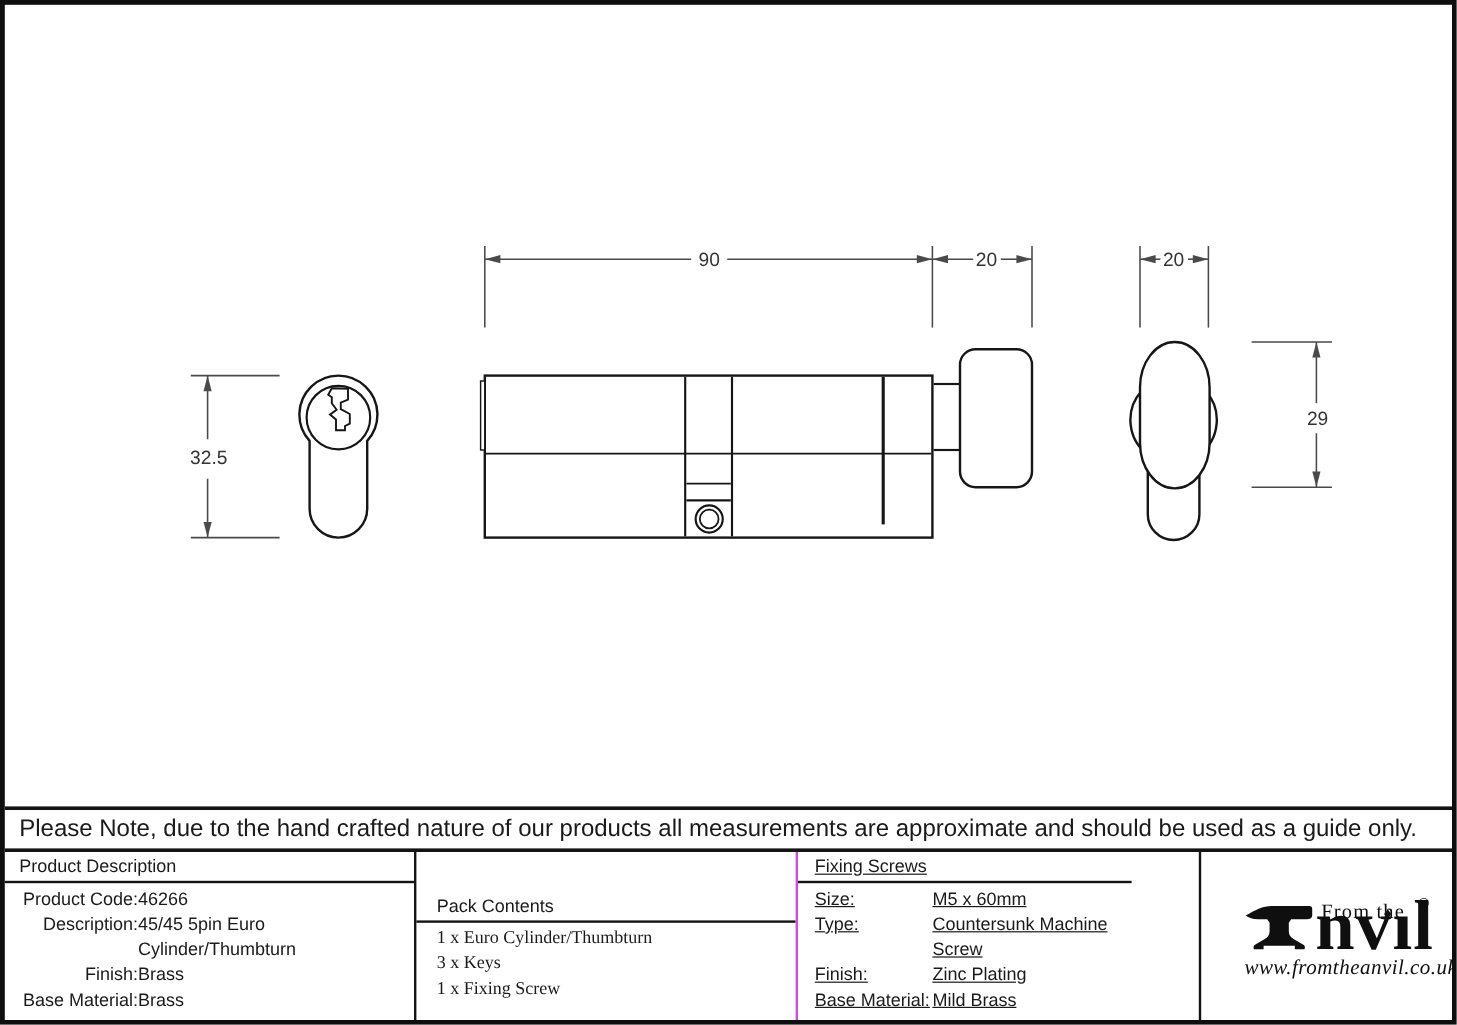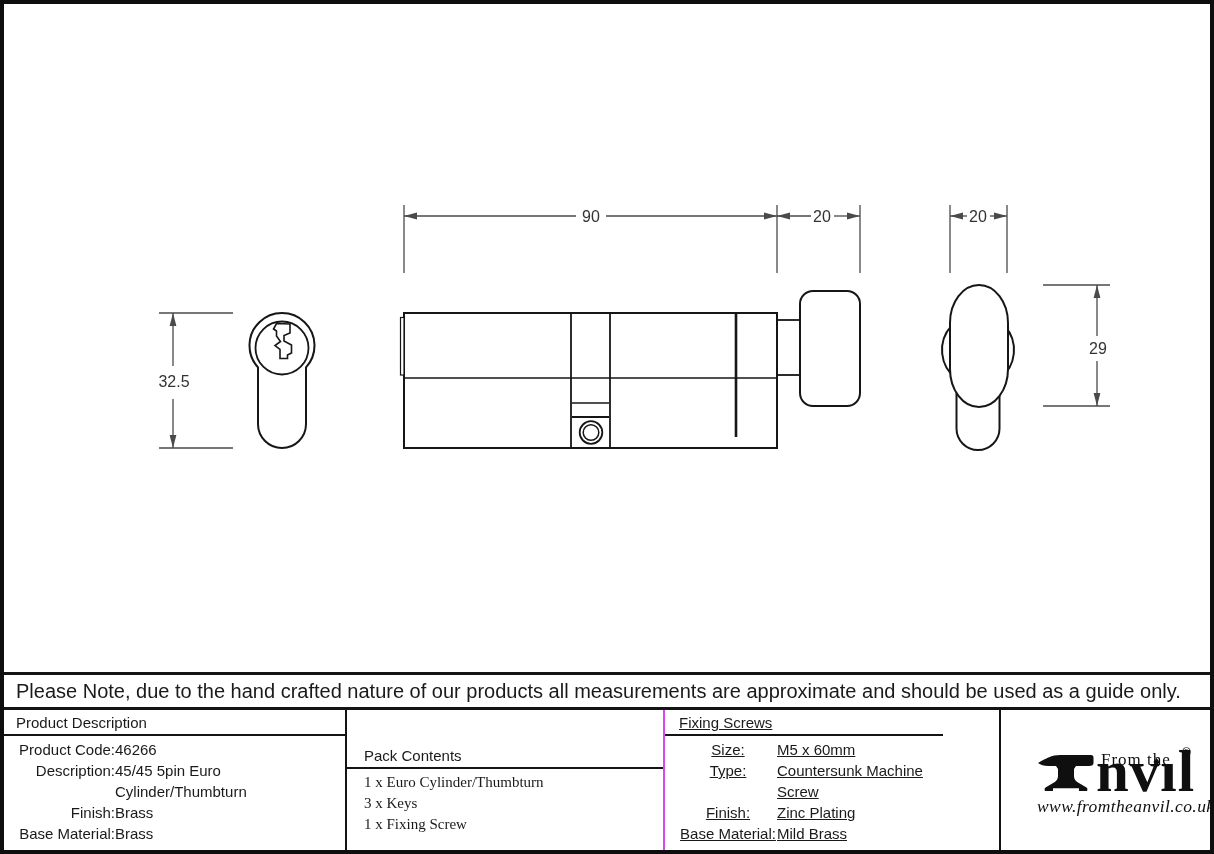--- a/index.html
+++ b/index.html
@@ -35,21 +35,21 @@
     font-size:15px;display:flex;align-items:center;
   }
   .col-product .col-header{padding-left:12px;}
   .col-pack .col-header{padding-left:17px;margin-top:33px;}
   .col-screws .col-header{padding-left:14px;}
   .col-body{padding-top:3px;font-size:15px;line-height:21px;}
   .kv-row{display:flex;}
   .col-product .kv-row{padding-left:12px;}
   .col-product .kv-label{width:99px;flex:none;text-align:right;}
   .col-screws .kv-row{padding-left:14px;}
-  .col-screws .kv-label{width:98px;flex:none;text-align:center;}
+  .col-screws .kv-label{width:98px;flex:none;}
   .pack-item{padding-left:17px;font-family:Liberation Serif, serif;}
   
   .logo{position:absolute;inset:0;}
   .logo *{position:absolute;color:#0f0f0f;}
   .anvil-icon{left:34px;top:40px;}
   .brand-tagline{left:100px;top:40px;font-family:"Liberation Serif",serif;font-size:17px;letter-spacing:1px;}
   .brand-name{left:95px;top:36px;font-family:"Liberation Serif",serif;font-size:59px;font-weight:bold;line-height:50px;letter-spacing:1px;}
   .brand-tittle{left:152px;top:44px;font-size:14px;line-height:14px;}
   .brand-reg{left:181px;top:36px;font-size:12px;}
   .brand-url{left:36px;top:86px;font-family:"Liberation Serif",serif;font-style:italic;font-size:17.5px;letter-spacing:0.4px;}

